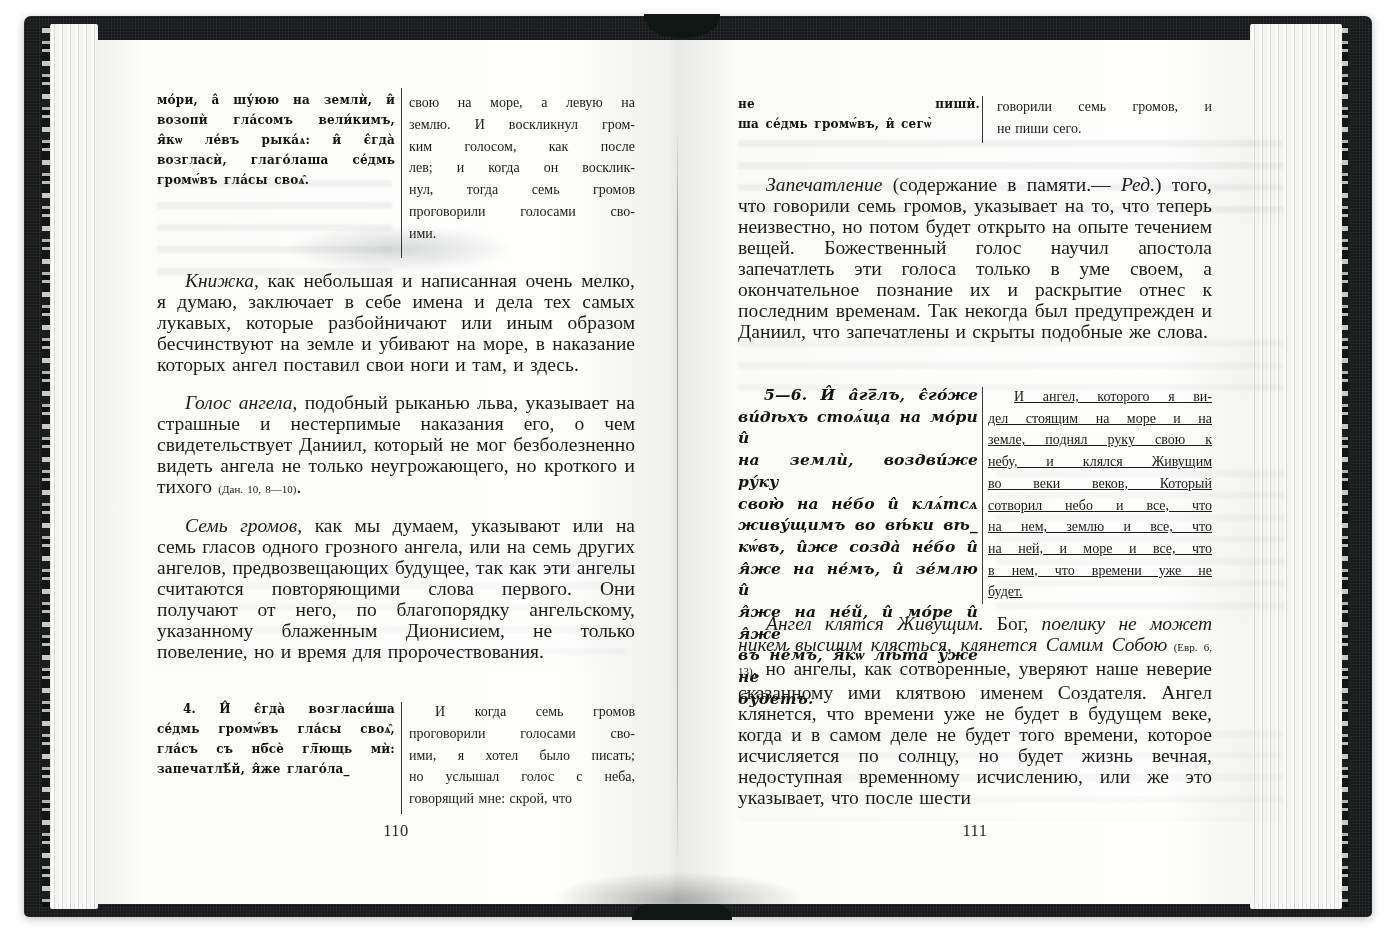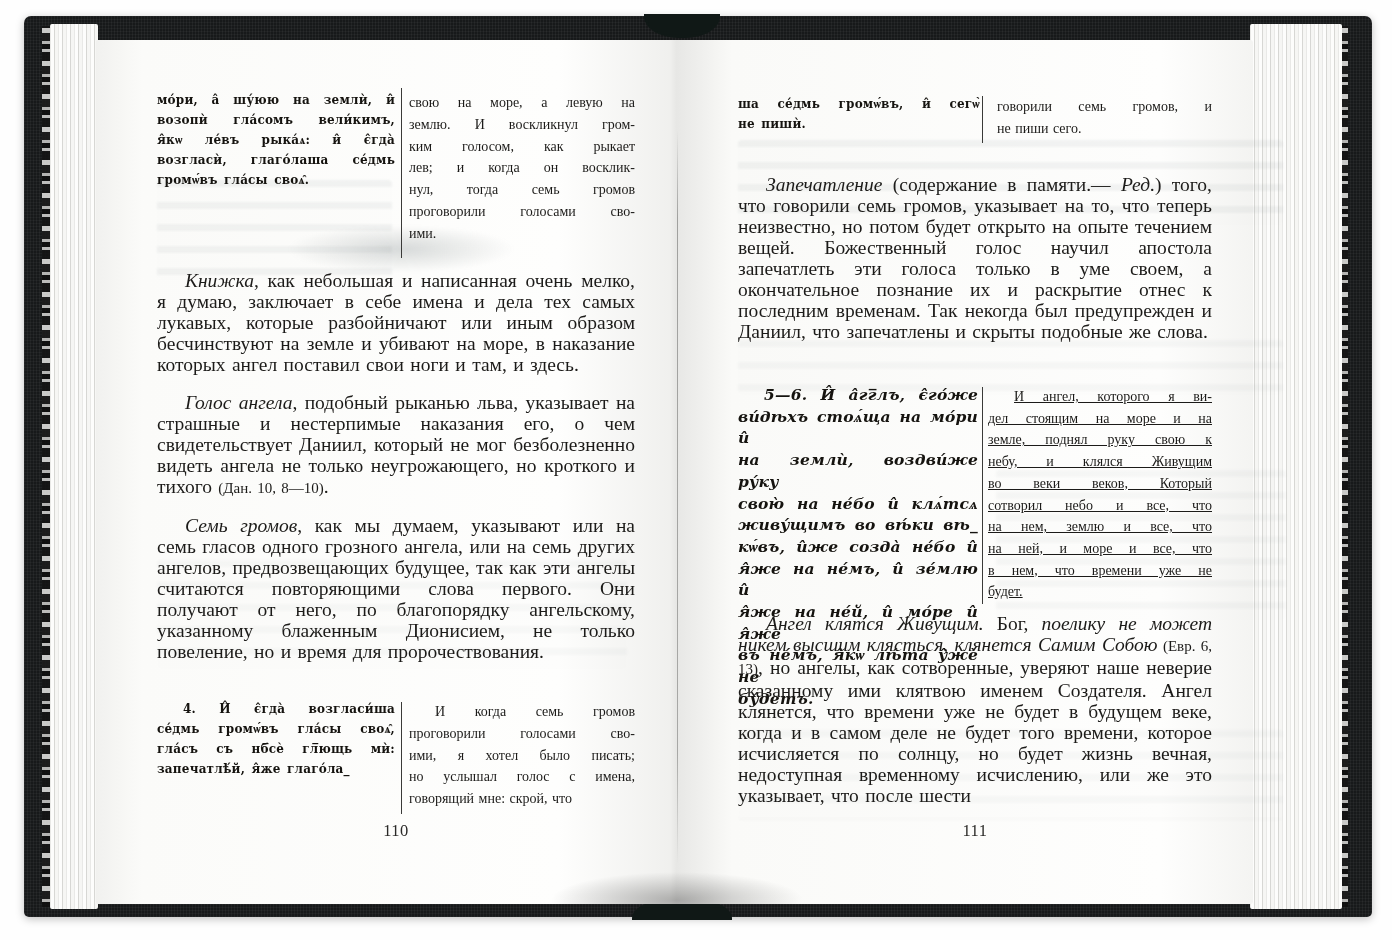--- a/index.html
+++ b/index.html
@@ -56,21 +56,21 @@
   .col .jline:last-child{text-align-last:left;}
   .indent .jline:first-child{text-indent:26px;}
   .cs.dense{line-height:21.7px;font-size:15.5px;font-style:italic;}
   .rus-col.dense{line-height:21.7px;text-decoration:underline;}
 
   .para{
     font-size:19.5px;line-height:21px;text-align:justify;word-spacing:1.5px;color:#1c1b19;
   }
   .para p{margin:0;text-indent:28px;}
   .run-italic{font-style:italic;}
-  .run-small{font-size:15px;}
+  .run-small{font-size:11px;}
   .vdiv{position:absolute;width:1px;background:#3a3a38;}
   .pnum{position:absolute;text-align:center;font-size:16.5px;letter-spacing:.5px;color:#2a2927;}
 
   
   .ghost{
     position:absolute;filter:blur(1.1px);border-radius:4px;
     background:repeating-linear-gradient(180deg, rgba(128,138,140,0.17) 0 7px, rgba(128,138,140,0.015) 7px 22px);
   }
   .ghost.faint{opacity:.55;}
   .ghost-ornament{
@@ -105,21 +105,21 @@
           <div class="jline">мо́ри, а̂ шу́юю на землѝ, и̂</div>
           <div class="jline">возопѝ гла́сомъ вели́кимъ,</div>
           <div class="jline">я̂кѡ ле́въ рыка́ѧ: и̂ є̂гда̀</div>
           <div class="jline">возгласѝ, глаго́лаша се́дмь</div>
           <div class="jline">громѡ́въ гла́сы своѧ̑.</div>
         </div>
       <div class="vdiv" style="left:305px;top:48px;height:170px;"></div>
       <div class="tb rus-col col" style="left:313px;top:52px;width:226px;">
           <div class="jline">свою на море, а левую на</div>
           <div class="jline">землю. И воскликнул гром-</div>
-          <div class="jline">ким голосом, как рыкает</div>
+          <div class="jline">ким голосом, как после</div>
           <div class="jline">лев; и когда он восклик-</div>
           <div class="jline">нул, тогда семь громов</div>
           <div class="jline">проговорили голосами сво-</div>
           <div class="jline">ими.</div>
         </div>
 
       <div class="tb para" style="left:61px;top:230px;width:478px;">
         <p><span class="run-italic">Книжка</span><span class="run-normal">, как небольшая и написанная очень мелко, я думаю, заключает в себе имена и дела тех самых лукавых, которые разбойничают или иным образом бесчинствуют на земле и убивают на море, в наказание которых ангел поставил свои ноги и там, и здесь.</span></p>
       </div>
       <div class="tb para" style="left:61px;top:352px;width:478px;">
@@ -133,31 +133,31 @@
           <div class="jline">4. И̂ є̂гда̀ возгласи́ша</div>
           <div class="jline">се́дмь громѡ́въ гла́сы своѧ̑,</div>
           <div class="jline">гла́съ съ нб̅сѐ гл̅ющь мѝ:</div>
           <div class="jline">запечатлѣ́й, я̂же глаго́ла_</div>
         </div>
       <div class="vdiv" style="left:305px;top:662px;height:112px;"></div>
       <div class="tb rus-col col indent" style="left:313px;top:661px;width:226px;">
           <div class="jline">И когда семь громов</div>
           <div class="jline">проговорили голосами сво-</div>
           <div class="jline">ими, я хотел было писать;</div>
-          <div class="jline">но услышал голос с имена,</div>
+          <div class="jline">но услышал голос с неба,</div>
           <div class="jline">говорящий мне: скрой, что</div>
         </div>
 
       <div class="pnum" style="left:61px;top:781px;width:478px;">110</div>
     </div>
 
     <div>
       <div class="tb cs col" style="left:642px;top:54px;width:242px;">
+          <div class="jline">не пишѝ.</div>
           <div class="jline">ша се́дмь громѡ́въ, и̂ сегѡ̀</div>
-          <div class="jline">не пишѝ.</div>
         </div>
       <div class="vdiv" style="left:886px;top:56px;height:47px;"></div>
       <div class="tb rus-col col" style="left:901px;top:56px;width:215px;">
           <div class="jline">говорили семь громов, и</div>
           <div class="jline">не пиши сего.</div>
         </div>
 
       <div class="tb para" style="left:642px;top:134px;width:474px;">
         <p><span class="run-italic">Запечатление</span><span class="run-normal"> (содержание в памяти.— </span><span class="run-italic">Ред.</span><span class="run-normal">) того, что говорили семь громов, указывает на то, что теперь неизвестно, но потом будет открыто на опыте течением вещей. Божественный голос научил апостола запечатлеть эти голоса только в уме своем, а окончательное познание их и раскрытие отнес к последним временам. Так некогда был предупрежден и Даниил, что запечатлены и скрыты подобные же слова.</span></p>
       </div>

